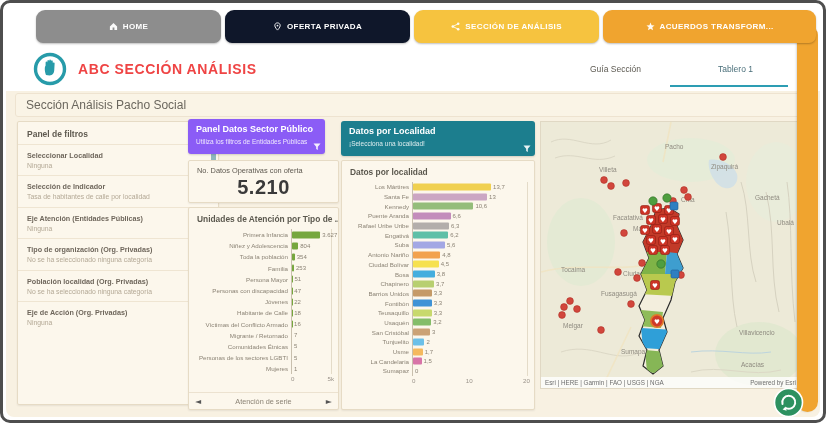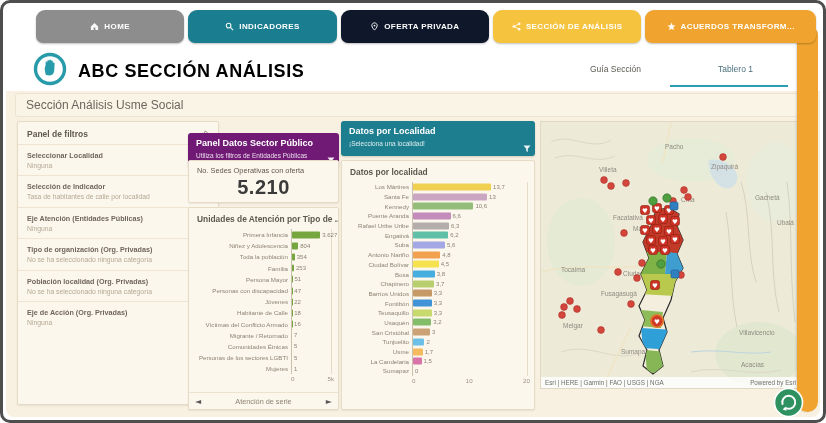--- a/index.html
+++ b/index.html
@@ -11,21 +11,21 @@
   .tab{flex:1;display:flex;align-items:center;justify-content:center;gap:5px;color:#fff;
        font-size:8px;font-weight:bold;letter-spacing:.4px;border-radius:9px 9px 7px 7px;
        box-shadow:0 1px 2px rgba(0,0,0,.25);white-space:nowrap;overflow:hidden;cursor:pointer;}
   .tab svg{flex:0 0 auto;opacity:.95;}
   .orange-band{position:absolute;top:24px;right:5px;width:21px;bottom:8px;background:#f0a42f;
        border-radius:0 12px 16px 16px;z-index:6;box-shadow:-1px 0 2px rgba(0,0,0,.15);}
 
   
   .hdr{position:absolute;left:3px;right:3px;top:44px;height:44px;background:#fff;}
   .logo{position:absolute;left:27px;top:5px;width:34px;height:34px;}
-  .hdr-title{position:absolute;left:72px;top:14px;font-size:18px;font-weight:bold;color:#000000;letter-spacing:.6px;}
+  .hdr-title{position:absolute;left:72px;top:14px;font-size:14px;font-weight:bold;color:#ef4444;letter-spacing:.6px;}
   .hdr-link{position:absolute;top:17px;font-size:8.5px;color:#5d5a52;cursor:pointer;}
   .hdr-link.guide{left:584px;}
   .hdr-link.board{left:712px;color:#4a6f7a;}
   .board-underline{position:absolute;left:664px;top:38px;width:118px;height:2px;background:#2d9db3;}
 
   
   .canvas{position:absolute;left:3px;right:3px;top:88px;bottom:3px;background:#f8f1e2;border-radius:0 0 8px 8px;}
   .section-band{position:absolute;left:9px;right:9px;top:2px;height:24px;background:#faf4e6;border:1px solid #eee3d0;border-radius:3px;
        font-size:12px;color:#6b675e;line-height:22px;padding-left:10px;}
 
@@ -39,21 +39,21 @@
   .flab{font-size:7.2px;font-weight:bold;color:#6f675c;margin-bottom:2px;}
   .fval{font-size:6.8px;color:#b4a996;line-height:1.25;}
   .fscroll{position:absolute;right:2px;top:24px;width:5px;height:22px;background:#8fb8bd;border-radius:2px;cursor:pointer;}
   .fcollapse{position:absolute;right:1px;top:146px;font-size:7px;color:#555;font-family:"DejaVu Sans",sans-serif;cursor:pointer;}
 
   
   .phdr{position:absolute;height:35px;border-radius:3px;color:#fff;padding:5px 8px 0 8px;overflow:hidden;box-shadow:0 1px 2px rgba(0,0,0,.15);}
   .phdr .t{font-size:9px;font-weight:bold;white-space:nowrap;}
   .phdr .s{font-size:6.5px;opacity:.85;margin-top:4px;white-space:nowrap;}
   .phdr .funnel{position:absolute;right:4px;bottom:3px;opacity:.9;}
-  .phdr.green{left:182px;top:42px;width:151px;background:#701a75;}
+  .phdr.green{left:182px;top:28px;width:137px;background:#8b5cf6;}
   .phdr.teal{left:335px;top:30px;width:194px;background:#1c7e8e;}
 
   
   .kpi{left:182px;top:69px;width:151px;height:43px;padding:5px 8px 0 8px;}
   .kpi-label{font-size:7.4px;color:#5e5950;}
   .kpi-value{text-align:center;font-size:20px;font-weight:bold;color:#3a3a3a;margin-top:1px;letter-spacing:.5px;}
 
   
   .chart1{left:182px;top:116px;width:151px;height:203px;display:flex;flex-direction:column;}
   .chart2{left:335px;top:69px;width:194px;height:250px;display:flex;flex-direction:column;}
@@ -98,27 +98,20 @@
 
   <div class="orange-band"></div>
 
   <div class="tabbar">
     <div class="tab" style="background:#8d8d8d">
       <svg width="9" height="9" viewBox="0 0 10 10">
           <path d="M1 5 L5 1 L9 5 V9 H6 V6 H4 V9 H1 Z" fill="#fff"></path>
         </svg>
       <span>HOME</span>
     </div>
-    <div class="tab" style="background:#1a7d90">
-      <svg width="9" height="9" viewBox="0 0 10 10">
-          <circle cx="4" cy="4" r="2.6" fill="none" stroke="#fff" stroke-width="1.2"></circle>
-          <line x1="6" y1="6" x2="9" y2="9" stroke="#fff" stroke-width="1.3"></line>
-        </svg>
-      <span>INDICADORES</span>
-    </div>
     <div class="tab" style="background:#0f172a">
       <svg width="9" height="9" viewBox="0 0 10 10">
           <path d="M5 1 C7 1 8 2.5 8 4 C8 6 5 9 5 9 C5 9 2 6 2 4 C2 2.5 3 1 5 1 Z" fill="none" stroke="#fff" stroke-width="1.1"></path>
           <circle cx="5" cy="4" r="1" fill="#fff"></circle>
         </svg>
       <span>OFERTA PRIVADA</span>
     </div>
     <div class="tab" style="background:#f6c33f">
       <svg width="9" height="9" viewBox="0 0 10 10">
           <circle cx="8" cy="2" r="1.4" fill="#fff"></circle>
@@ -142,21 +135,21 @@
       <circle cx="17" cy="17" r="14.5" fill="#fff" stroke="#279ba9" stroke-width="3.4"></circle>
       <path d="M13 23 C11.5 19 11.5 15 12.6 13.5 L12.6 10.5 C12.6 9.2 14.2 9.2 14.2 10.5 L14.4 9 C14.4 7.7 16 7.7 16 9 L16.3 8.5 C16.3 7.2 17.9 7.2 17.9 8.5 L18.1 9.3 C18.1 8 19.7 8 19.7 9.3 L19.9 11 C20.6 10 22 10.6 21.6 12 L21.3 17.5 C21.2 21 19.6 23.4 16.5 23.4 Z" fill="#279ba9"></path>
     </svg>
     <div class="hdr-title">ABC SECCIÓN ANÁLISIS</div>
     <div class="hdr-link guide">Guía Sección</div>
     <div class="hdr-link board">Tablero 1</div>
     <div class="board-underline"></div>
   </div>
 
   <div class="canvas">
-    <div class="section-band">Sección Análisis Usme Social</div>
+    <div class="section-band">Sección Análisis Pacho Social</div>
 
     <div class="card filters">
       <div class="fhead">
         <span class="ftitle">Panel de filtros</span>
         <svg width="9" height="9" viewBox="0 0 10 10">
             <path d="M6 1 L9 4 L7 5 L5.5 7 L3 4.5 L5 3 Z" fill="none" stroke="#8a8578" stroke-width="1"></path>
             <line x1="3.5" y1="6.5" x2="1" y2="9" stroke="#8a8578" stroke-width="1"></line>
           </svg>
       </div>
       <div id="filter-items">
@@ -191,21 +184,21 @@
 
     <div class="phdr green">
       <div class="t">Panel Datos Sector Público</div>
       <div class="s">Utiliza los filtros de Entidades Públicas</div>
       <svg class="funnel" width="8" height="8" viewBox="0 0 8 8">
           <path d="M0.5 0.5 H7.5 L4.8 3.8 V7 L3.2 6 V3.8 Z" fill="#fff"></path>
         </svg>
     </div>
 
     <div class="card kpi">
-      <div class="kpi-label">No. Sedes Operativas con oferta</div>
+      <div class="kpi-label">No. Datos Operativas con oferta</div>
       <div class="kpi-value">5.210</div>
     </div>
 
     <div class="card chart1">
       <div class="ctitle">Unidades de Atención por Tipo de ...</div>
       <div class="crows" id="chart1-rows">
           <div class="crow">
             <span class="clab">Primera Infancia</span>
             <div class="cplot">
               <span class="cbar" style="width: 72.54%; background: rgb(118, 167, 62);"></span>

